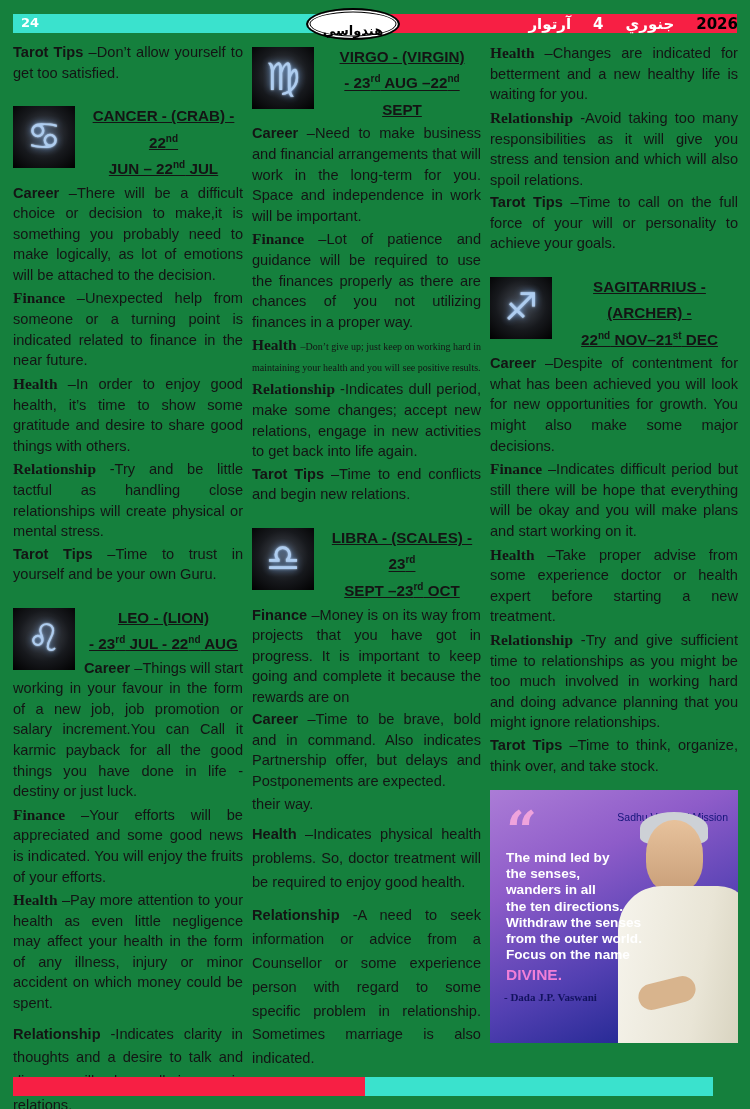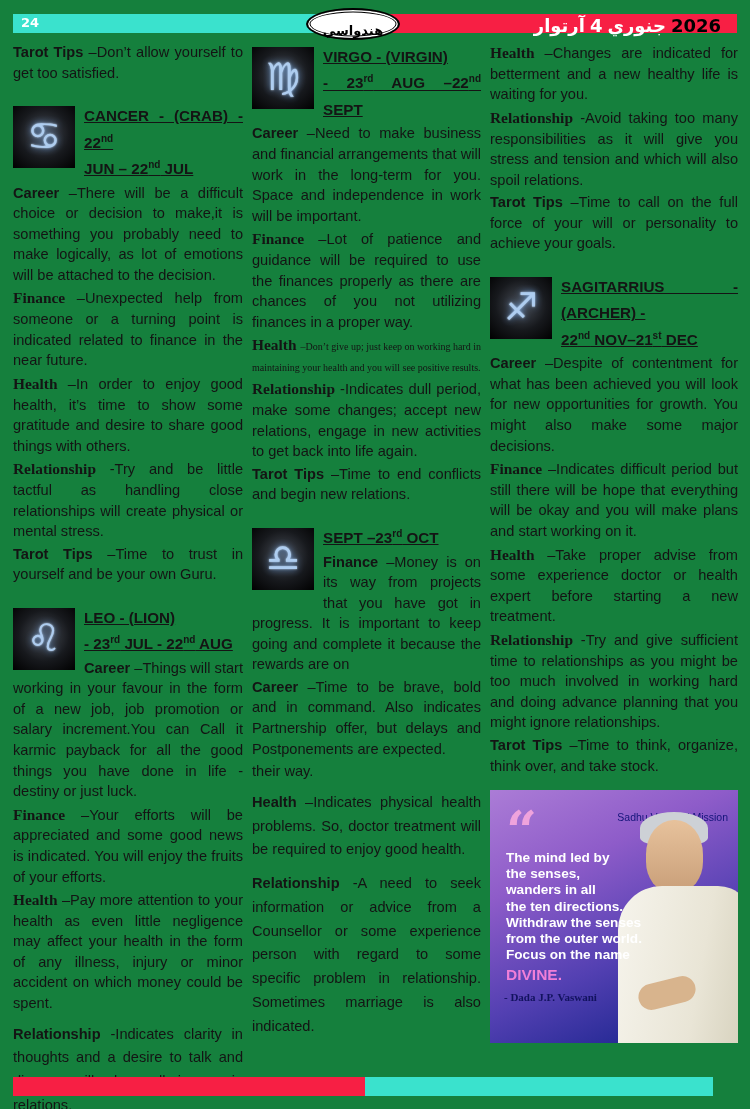--- a/index.html
+++ b/index.html
@@ -9,22 +9,22 @@
   
   .hbar{position:absolute;top:14px;height:19px;}
   .hbar.teal{left:13px;width:340px;background:#3ae2cd;}
   .hbar.red{left:353px;width:384px;background:#f71f44;}
   .page-num{position:absolute;top:15px;left:21px;color:#fff;font-weight:bold;
             font-size:13px;font-family:"DejaVu Sans",sans-serif;}
   .logo{position:absolute;top:8px;left:306px;width:90px;height:28px;background:#fff;
         border:2px solid #000;border-radius:50%;display:flex;align-items:flex-end;justify-content:center;
         box-shadow:inset 0 0 0 1.5px #fff, inset 0 0 0 2.5px #000;z-index:3;}
   .logo span{font-family:"DejaVu Sans",sans-serif;font-weight:bold;font-size:13px;color:#000;direction:rtl;}
-  .hdate{position:absolute;top:15px;right:29px;display:flex;gap:5px;align-items:center;
-         font-family:"DejaVu Sans",sans-serif;font-weight:bold;font-size:18px;color:#fff;}
+  .hdate{position:absolute;top:15px;right:12px;display:flex;gap:22px;align-items:center;
+         font-family:"DejaVu Sans",sans-serif;font-weight:bold;font-size:15px;color:#fff;}
   .hdate .part{unicode-bidi:isolate;}
   .hdate .year{color:#000;}
 
   
   .col{position:absolute;top:42px;text-align:justify;font-size:14.6px;line-height:1.41;}
   #col-0{left:13px;width:230px;}
   #col-1{left:252px;width:229px;top:44px;}
   #col-2{left:490px;width:248px;}
 
   .block{margin-top:20px;clear:both;}
@@ -33,21 +33,21 @@
   .sec.loose{line-height:1.63;margin:9px 0 10px 0;}
   .lbl{font-weight:bold;}
   .lbl.serif{font-family:"Liberation Serif",serif;font-size:15.4px;}
   .txt.serif-body{font-family:"Liberation Serif",serif;font-size:10px;}
 
   .zicon{width:62px;height:62px;float:left;margin:3px 9px 4px 0;
          background:radial-gradient(circle at 50% 45%, #4a4f58 0%, #17191d 55%, #000 100%);
          display:flex;align-items:center;justify-content:center;}
   .glyph{font-size:38px;color:#aecdf0;font-family:"DejaVu Sans",sans-serif;
          text-shadow:0 0 7px #6fa6e8,0 0 2px #eaf4ff;}
-  .heading{font-weight:bold;text-decoration:underline;
+  .heading{font-weight:bold;text-align:center;text-decoration:underline;
            font-size:15.2px;line-height:1.74;}
   .heading sup{font-size:10px;}
 
   
   .quote{position:relative;margin-top:14px;height:253px;overflow:hidden;
          background:linear-gradient(155deg,#ab7cd6 0%, #8e5cc9 30%, #5340b2 62%, #262a95 86%, #1b1e8a 100%);}
   .q-mission{position:absolute;top:20px;right:10px;font-size:10.5px;font-weight:normal;color:#14147a;}
   .q-mark{position:absolute;top:14px;left:16px;font-size:54px;line-height:1;color:#efa3dc;
           font-family:"DejaVu Serif",serif;font-weight:bold;}
   .q-lines{position:absolute;left:16px;top:60px;color:#fff;font-weight:bold;
@@ -125,20 +125,21 @@
         <p class="sec"><span class="lbl">Career</span> <span class="txt">–Need to make business and financial arrangements that will work in the long-term for you. Space and independence in work will be important.</span></p>
         <p class="sec"><span class="lbl serif">Finance</span> <span class="txt">–Lot of patience and guidance will be required to use the finances properly as there are chances of you not utilizing finances in a proper way.</span></p>
         <p class="sec"><span class="lbl serif">Health</span> <span class="txt serif-body">–Don’t give up; just keep on working hard in maintaining your health and you will see positive results.</span></p>
         <p class="sec"><span class="lbl serif">Relationship</span> <span class="txt">-Indicates dull period, make some changes; accept new relations, engage in new activities to get back into life again.</span></p>
         <p class="sec"><span class="lbl">Tarot Tips</span> <span class="txt">–Time to end conflicts and begin new relations.</span></p>
       </div>
       <div class="block sign">
         <div class="zicon">
           <span class="glyph">♎</span>
         </div>
+        <div class="heading">LIBRA - (SCALES) - 23<sup>rd</sup></div>
         <div class="heading">SEPT –23<sup>rd</sup> OCT</div>
         <p class="sec"><span class="lbl">Finance</span> <span class="txt">–Money is on its way from projects that you have got in progress. It is important to keep going and complete it because the rewards are on</span></p>
         <p class="sec"><span class="lbl">Career</span> <span class="txt">–Time to be brave, bold and in command. Also indicates Partnership offer, but delays and Postponements are expected.</span></p>
         <p class="sec"><span class="txt">their way.</span></p>
         <p class="sec loose"><span class="lbl">Health</span> <span class="txt">–Indicates physical health problems. So, doctor treatment will be required to enjoy good health.</span></p>
         <p class="sec loose"><span class="lbl">Relationship</span> <span class="txt">-A need to seek information or advice from a Counsellor or some experience person with regard to some specific problem in relationship. Sometimes marriage is also indicated.</span></p>
       </div>
     </div>
   <div class="col" id="col-2">
       <div class="block">

